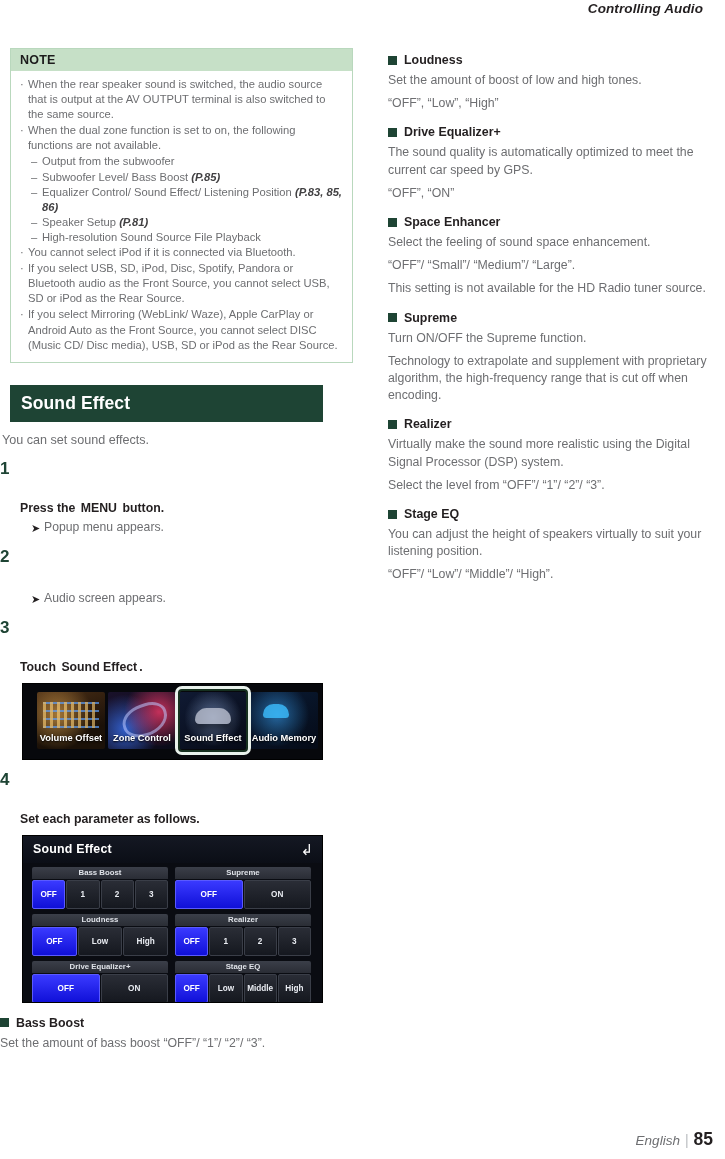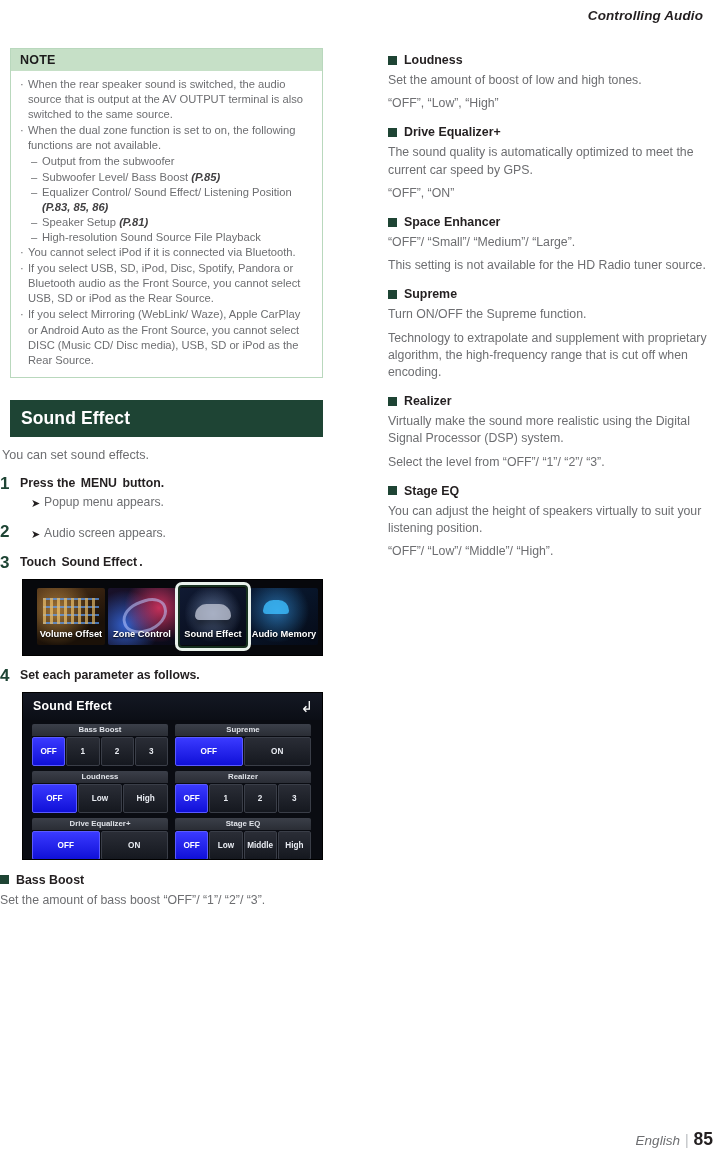--- a/index.html
+++ b/index.html
@@ -10,32 +10,32 @@
     color: #58595b;
   }
   .page { position: relative; width: 725px; height: 1159px; overflow: hidden; }
 
   
   .run-header {
     position: absolute; top: 0; left: 0; right: 12px;
     height: 22px; text-align: right;
     font-size: 13.5px; font-weight: bold; font-style: italic;
     color: #231f20; letter-spacing: .1px;
-    padding-right: 10px; padding-top: 8px;
+    padding-right: 10px; padding-top: 1px;
   }
 
   
   .cols { position: absolute; top: 40px; left: 0; width: 725px; }
   .col-left  { position: absolute; left: 0px;   width: 340px; }
   .col-right { position: absolute; left: 388px; width: 330px; }
 
   
   .note-box {
     margin: 8px 0 0 10px;
-    width: 313px;
+    width: 343px;
     border: 1px solid #b9d8bd;
     background: #ffffff;
   }
   .note-title {
     background: #c6e0c7;
     color: #1c1c1c;
     font-weight: bold;
     font-size: 12.5px;
     padding: 4px 0 4px 9px;
     letter-spacing: .2px;
@@ -71,21 +71,21 @@
     font-size: 12.6px; color: #6d6e71; line-height: 17px;
   }
 
   
   .step { display: flex; margin-top: 11px; }
   .step-num {
     flex: 0 0 20px; width: 20px;
     font-size: 17px; font-weight: bold;
     color: #1e4434; line-height: 18px; text-align: left;
   }
-  .step-body { flex: 1; }
+  .step-body { flex: 1; margin-top: 40px; }
   .step-main {
     font-size: 12.3px; font-weight: bold; color: #231f20; line-height: 17px;
   }
   .key {
     font-weight: bold; color: #231f20;
     padding: 0 2px;
   }
   .step-sub {
     font-size: 12.2px; color: #6d6e71; line-height: 17px;
     margin-top: 2px; padding-left: 11px; display: flex;
@@ -444,20 +444,21 @@
               <span>Drive Equalizer+</span>
             </div>
             <div class="def-p">The sound quality is automatically optimized to meet the current car speed by GPS.</div>
             <div class="def-p">“OFF”, “ON”</div>
           </div>
           <div class="def">
             <div class="def-h">
               <span class="sq"></span>
               <span>Space Enhancer</span>
             </div>
+            <div class="def-p">Select the feeling of sound space enhancement.</div>
             <div class="def-p">“OFF”/ “Small”/ “Medium”/ “Large”.</div>
             <div class="def-p">This setting is not available for the HD Radio tuner source.</div>
           </div>
           <div class="def">
             <div class="def-h">
               <span class="sq"></span>
               <span>Supreme</span>
             </div>
             <div class="def-p">Turn ON/OFF the Supreme function.</div>
             <div class="def-p">Technology to extrapolate and supplement with proprietary algorithm, the high-frequency range that is cut off when encoding.</div>

